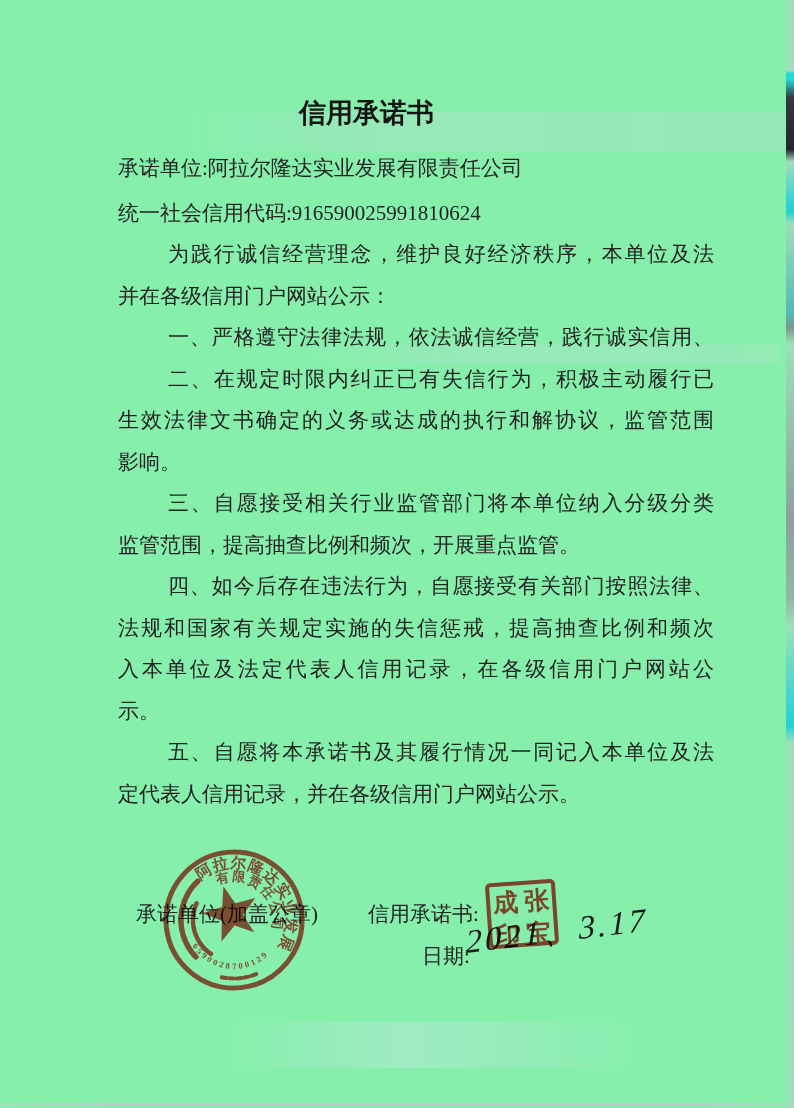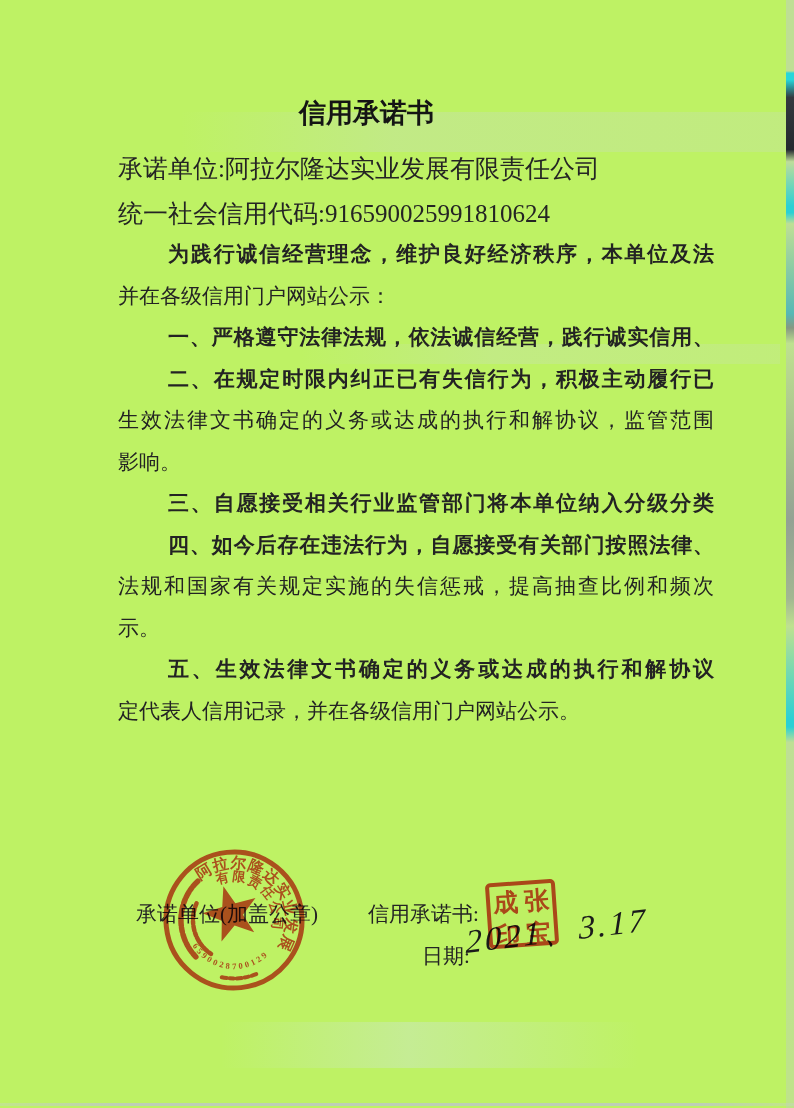--- a/index.html
+++ b/index.html
@@ -3,21 +3,21 @@
 <meta charset="utf-8">
 <style>
   html,body{margin:0;padding:0;}
   body{
     width:794px;height:1108px;
     font-family:"Liberation Serif","DejaVu Serif",serif;
     background:#eef0f2;
   }
   .page{
     position:relative;width:794px;height:1108px;overflow:hidden;
-    background:#bef264;
+    background:#86efac;
   }
   
   .band{position:absolute;pointer-events:none;}
   .band1{left:180px;top:112px;width:614px;height:40px;
     background:linear-gradient(90deg,rgba(205,215,222,0) 0%,rgba(203,213,221,.28) 35%,rgba(203,213,221,.22) 100%);}
   .band2{left:300px;top:344px;width:480px;height:20px;
     background:linear-gradient(90deg,rgba(208,218,226,0) 0%,rgba(206,216,224,.25) 40%,rgba(206,216,224,.18) 100%);}
   .band3{left:220px;top:1022px;width:420px;height:46px;
     background:linear-gradient(90deg,rgba(214,228,238,0) 0%,rgba(210,226,238,.35) 45%,rgba(214,228,238,0) 100%);}
   
@@ -42,29 +42,29 @@
   .edge-bottom{
     position:absolute;left:0;bottom:2px;width:794px;height:3px;
     background:linear-gradient(90deg,rgba(200,206,211,.35) 0%,rgba(190,197,203,.8) 15%,rgba(190,197,203,.8) 88%,rgba(200,206,211,.3) 100%);
   }
   .title{
     position:absolute;left:299px;top:95px;
     font-size:27px;font-weight:bold;color:#141414;letter-spacing:0px;white-space:nowrap;
   }
   .header-block{
     position:absolute;left:118px;top:146px;width:600px;
-    font-size:25px;color:#242424;line-height:45px;white-space:nowrap;
+    font-size:21px;color:#242424;line-height:45px;white-space:nowrap;
   }
   .body-block{
     position:absolute;left:118px;top:234px;width:596px;
     font-size:21px;color:#232323;line-height:41.5px;
   }
   .line{text-align:justify;text-justify:inter-character;}
   .jl{text-align-last:justify;}
-  .indent{text-indent:50px;font-weight:bold;}
+  .indent{text-indent:50px;}
   .sig-label{position:absolute;font-size:21px;color:#242424;white-space:nowrap;}
   .lbl-unit{left:125px;top:900px;margin-left:11px;}
   .lbl-rep{left:368px;top:900px;}
   .lbl-date{left:422px;top:942px;}
   .handwriting{
     position:absolute;left:466px;top:920px;width:180px;
     font-size:33px;color:#1b1b1b;font-style:italic;white-space:nowrap;
     transform:rotate(-7deg) skewX(-6deg);transform-origin:left bottom;letter-spacing:3px;
   }
   
@@ -106,24 +106,26 @@
   </div>
 
   <div class="body-block">
     <div class="line indent jl">为践行诚信经营理念，维护良好经济秩序，本单位及法</div>
     <div class="line">并在各级信用门户网站公示：</div>
     <div class="line indent jl">一、严格遵守法律法规，依法诚信经营，践行诚实信用、</div>
     <div class="line indent jl">二、在规定时限内纠正已有失信行为，积极主动履行已</div>
     <div class="line jl">生效法律文书确定的义务或达成的执行和解协议，监管范围</div>
     <div class="line">影响。</div>
     <div class="line indent jl">三、自愿接受相关行业监管部门将本单位纳入分级分类</div>
+    <div class="line">监管范围，提高抽查比例和频次，开展重点监管。</div>
     <div class="line indent jl">四、如今后存在违法行为，自愿接受有关部门按照法律、</div>
     <div class="line jl">法规和国家有关规定实施的失信惩戒，提高抽查比例和频次</div>
+    <div class="line jl">入本单位及法定代表人信用记录，在各级信用门户网站公</div>
     <div class="line">示。</div>
-    <div class="line indent jl">五、生效法律文书确定的义务或达成的执行和解协议</div>
+    <div class="line indent jl">五、自愿将本承诺书及其履行情况一同记入本单位及法</div>
     <div class="line">定代表人信用记录，并在各级信用门户网站公示。</div>
   </div>
 
   <div class="sig-label lbl-unit">承诺单位(加盖公章)</div>
   <div class="sig-label lbl-rep">信用承诺书:</div>
   <div class="sig-label lbl-date">日期:</div>
   <div class="handwriting">2021、3.17</div>
 
   <svg class="company-seal" viewBox="-74 -74 148 148">
     <g transform="rotate(-6)" fill="none" stroke="#e23d2e">

